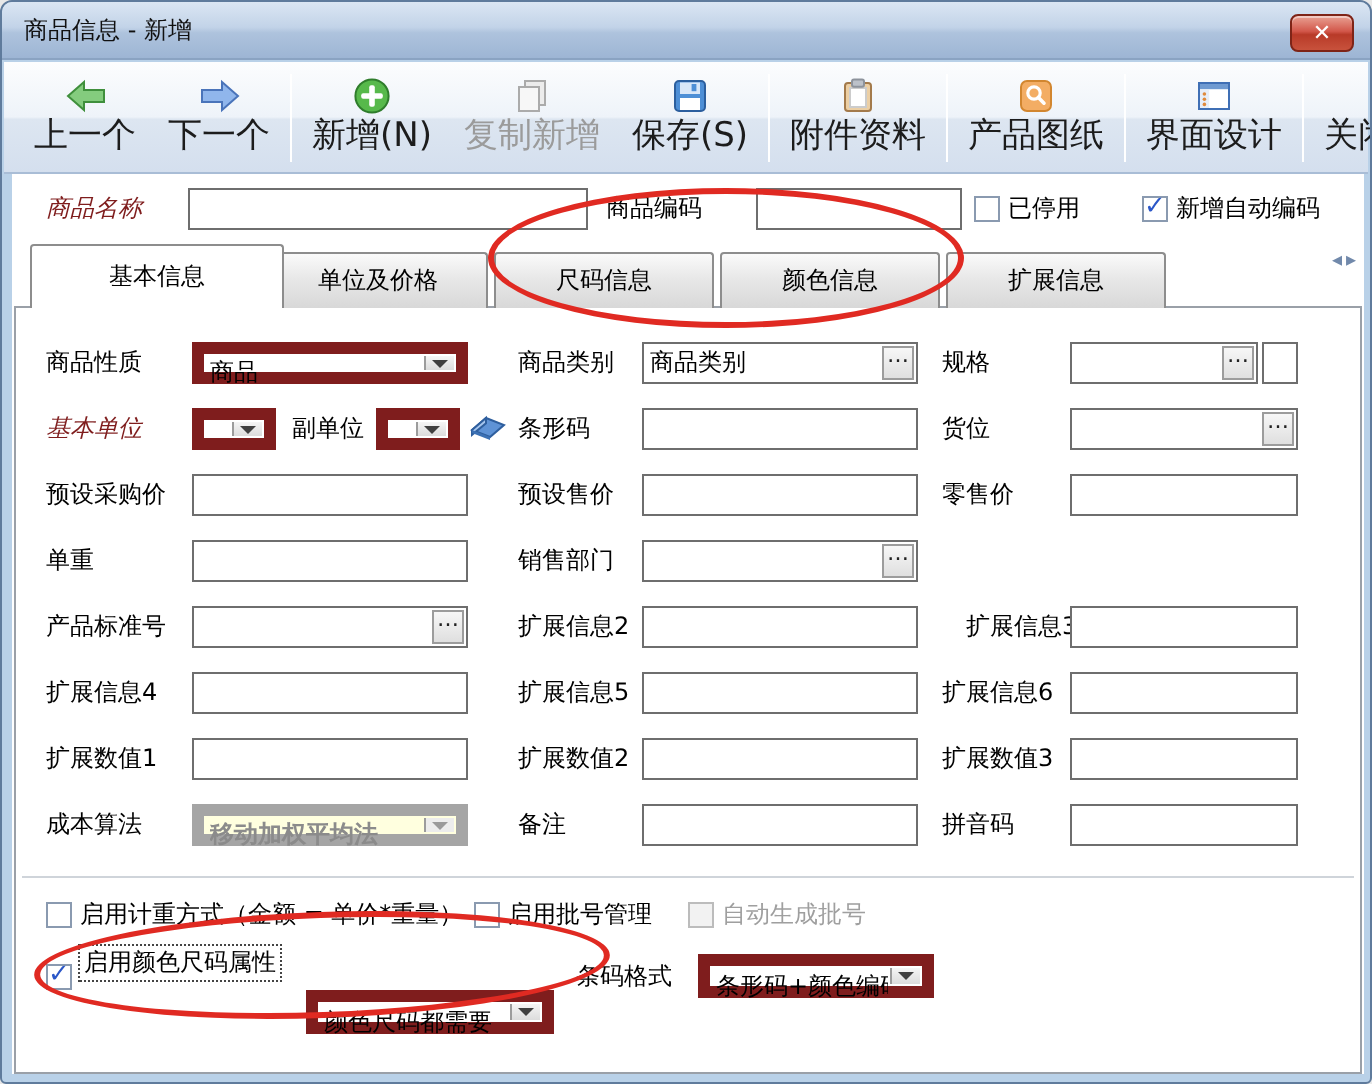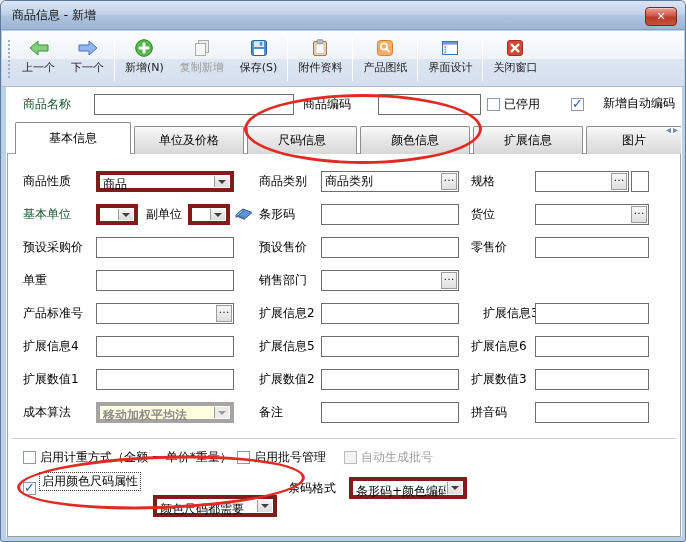--- a/index.html
+++ b/index.html
@@ -35,29 +35,29 @@
   .grip{
     width:5px; height:42px; margin:0 3px 0 4px;
     background-image:radial-gradient(#9fb0c6 1px, transparent 1.2px);
     background-size:4px 4px; background-position:1px 1px;
   }
   .tbtn{
     height:48px; padding:2px 8px 0 8px; display:flex; flex-direction:column;
     align-items:center; justify-content:flex-start; cursor:pointer; white-space:nowrap;
   }
   .tbtn .ticon{ height:22px; display:flex; align-items:center; }
-  .tbtn .tlabel{ font-size:11px; color:#1c1c1c; line-height:18px; }
+  .tbtn .tlabel{ font-size:17px; color:#1c1c1c; line-height:18px; }
   .tbtn.disabled .tlabel{ color:#9b9b9b; }
   .tbtn.disabled{ cursor:default; }
   .tsep{ width:1px; height:44px; background:#b6c4d6; border-right:1px solid #fff; margin:0 2px; }
   
   .body{ position:absolute; left:5px; top:86px; width:676px; height:450px; background:#fff; }
 
   .lbl{ position:absolute; line-height:21px; white-space:nowrap; color:#000; }
-  .lbl.blue{ color:#14532d; }
+  .lbl.blue{ color:#7f1d1d;font-style:italic; }
   .lbl.gray{ color:#9f9f9f; }
 
   .input{
     position:absolute; height:21px; border:1px solid #6e6e6e; background:#fff;
     font-family:inherit; font-size:12px; padding:0 3px; outline:none;
   }
   .fieldbox{ position:absolute; height:21px; border:1px solid #6e6e6e; background:#fff; }
   .fieldbox .fb-text{
     position:absolute; left:3px; right:18px; top:0; line-height:19px;
     white-space:nowrap; overflow:hidden;
@@ -66,21 +66,21 @@
     position:absolute; left:0; top:0; right:17px; height:19px; border:0; outline:none;
     font-family:inherit; font-size:12px; padding:0 3px; width:calc(100% - 17px);
   }
   .dots-btn{
     position:absolute; right:1px; top:1px; bottom:1px; width:16px;
     background:linear-gradient(#f7f7f7,#dfdfdf); border:1px solid #9c9c9c;
     text-align:center; cursor:pointer;
   }
   .dots-btn::after{ content:"…"; position:relative; top:-4px; font-size:11px; color:#222; }
 
-  .combo{ position:absolute; height:21px; border:4px solid #7f1d1d; background:#fff; }
+  .combo{ position:absolute; height:21px; border:6px solid #7f1d1d; background:#fff; }
   .combo .cb-text{
     position:absolute; left:3px; right:17px; top:0; line-height:19px;
     white-space:nowrap; overflow:hidden;
   }
   .combo .arrow{
     position:absolute; right:1px; top:1px; bottom:1px; width:15px;
     background:linear-gradient(#f5f5f5,#dcdcdc); border-left:1px solid #9c9c9c;
     cursor:pointer;
   }
   .combo .arrow::after{
@@ -251,30 +251,29 @@
 
   <div class="body"></div>
 
   <div class="lbl blue" style="left:22px; top:93px;">商品名称</div>
   <input class="input" style="left: 93px; top: 93px; width: 200px;">
   <div class="lbl" style="left:302px; top:93px;">商品编码</div>
   <input class="input" style="left: 377px; top: 93px; width: 103px;">
   <div class="cb" style="left:486px; top:97px;"></div>
   <div class="lbl" style="left:503px; top:93px;">已停用</div>
   <div class="cb checked" style="left:570px; top:97px;"></div>
-  <div class="lbl" style="left:602px; top:93px;font-family:Liberation Mono, monospace;">新增自动编码</div>
+  <div class="lbl" style="left:587px; top:93px;">新增自动编码</div>
 
   <div class="tab-panel"></div>
   <div class="tabs">
-    <div class="tab active" style="left:8px; width:116px;">基本信息</div>
+    <div class="tab active" style="left:8px; width:127px;">基本信息</div>
     <div class="tab" style="left:127px; width:110px;">单位及价格</div>
     <div class="tab" style="left:240px; width:110px;">尺码信息</div>
     <div class="tab" style="left:353px; width:110px;">颜色信息</div>
     <div class="tab" style="left:466px; width:110px;">扩展信息</div>
-    <div class="tab" style="left:579px; width:96px;">图片</div>
     <div class="tab-scroll"><span>◂</span><span>▸</span></div>
   </div>
 
   <div class="lbl z2" style="left:22px; top:170px;">商品性质</div>
   <div class="combo z2" style="left:95px; top:170px; width:138px;">
     <span class="cb-text">商品</span>
     <span class="arrow"></span>
   </div>
   <div class="lbl z2" style="left:258px; top:170px;">商品类别</div>
   <div class="fieldbox z2" style="left:320px; top:170px; width:138px;">

